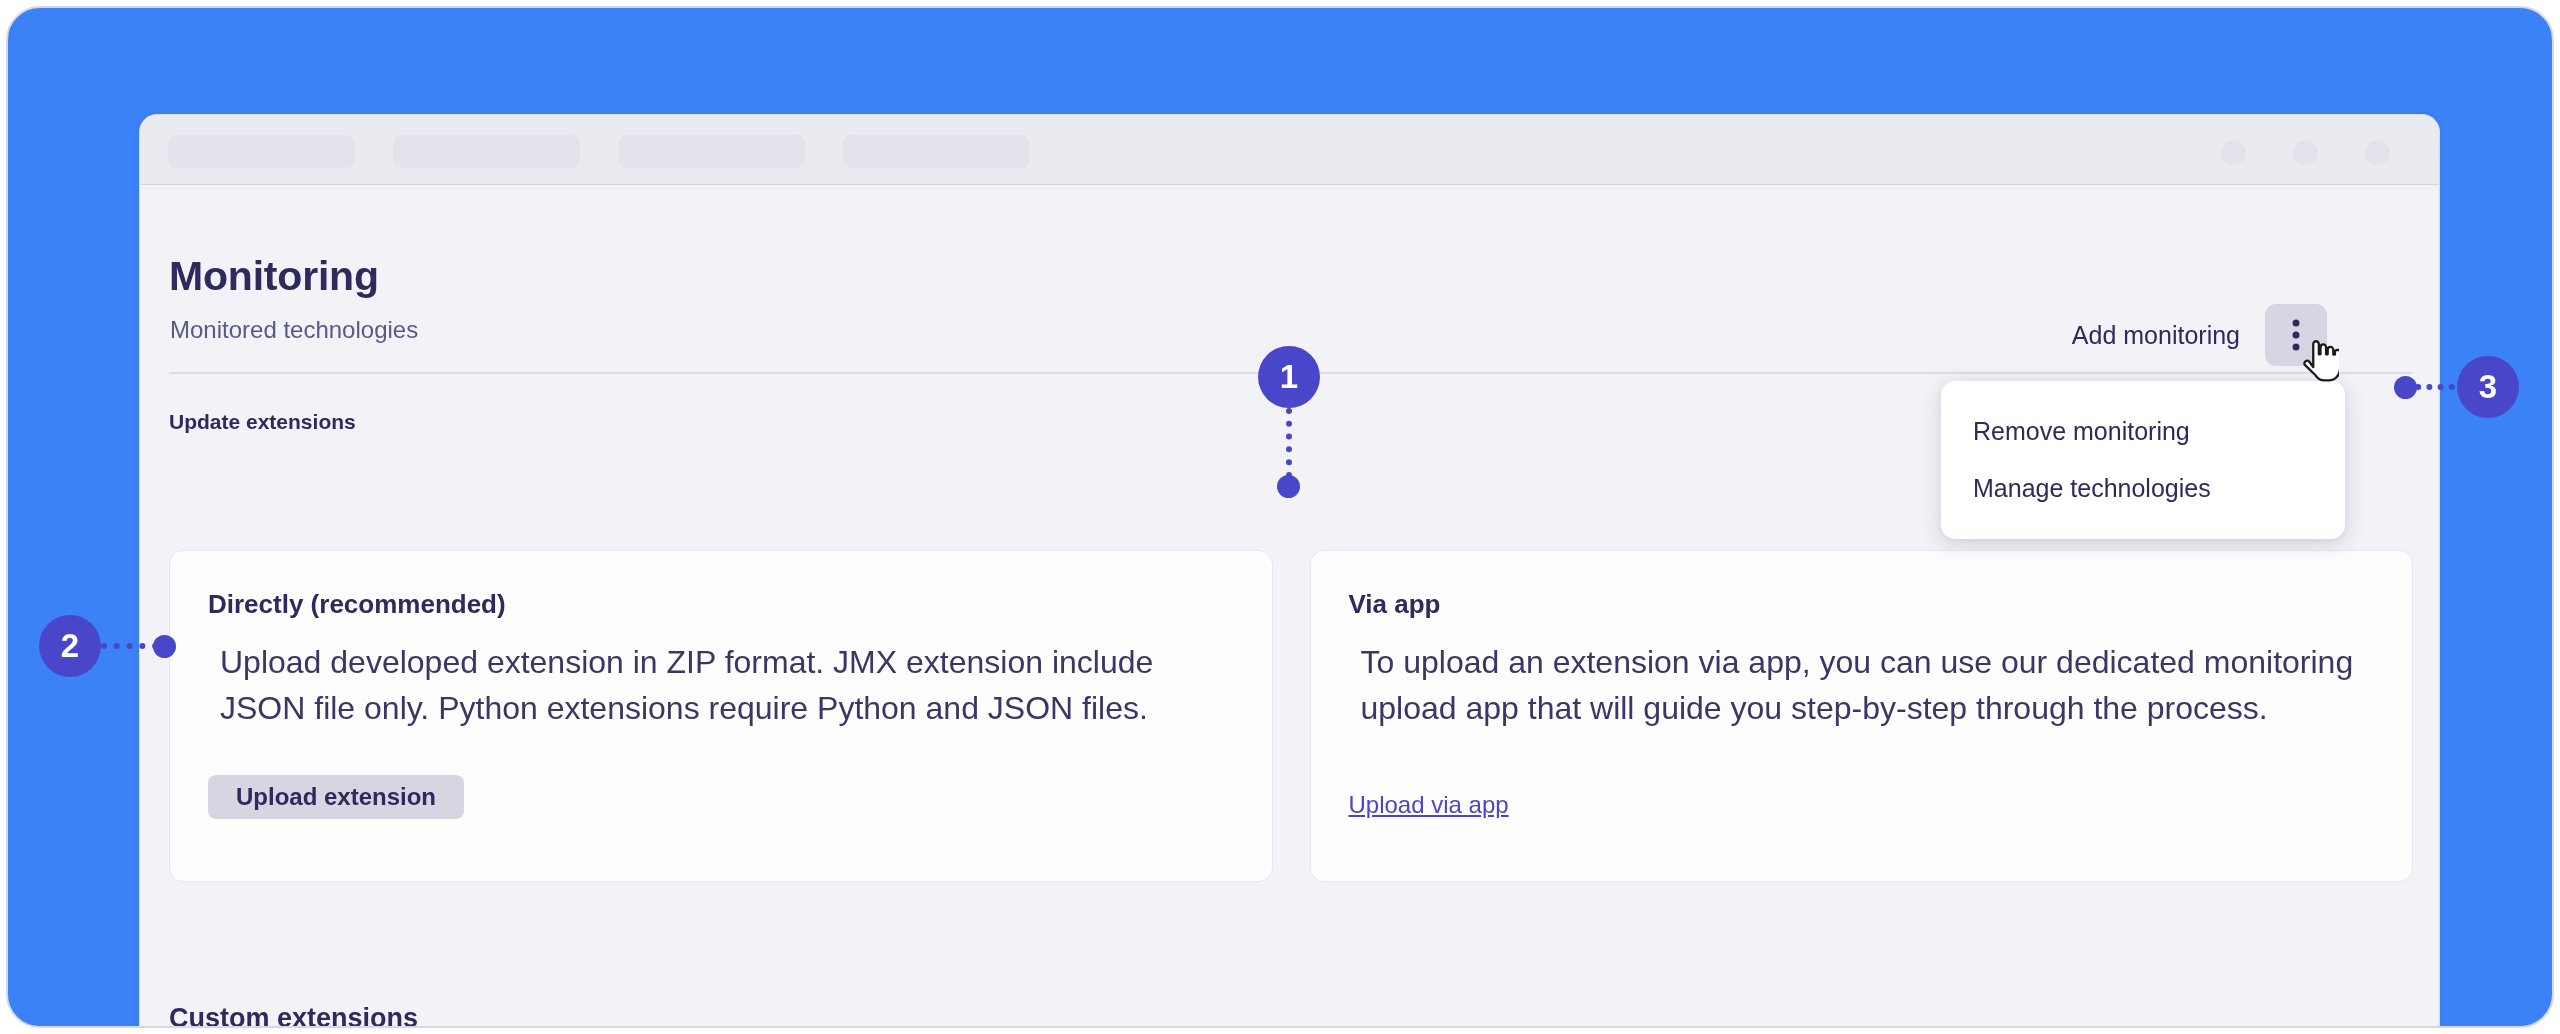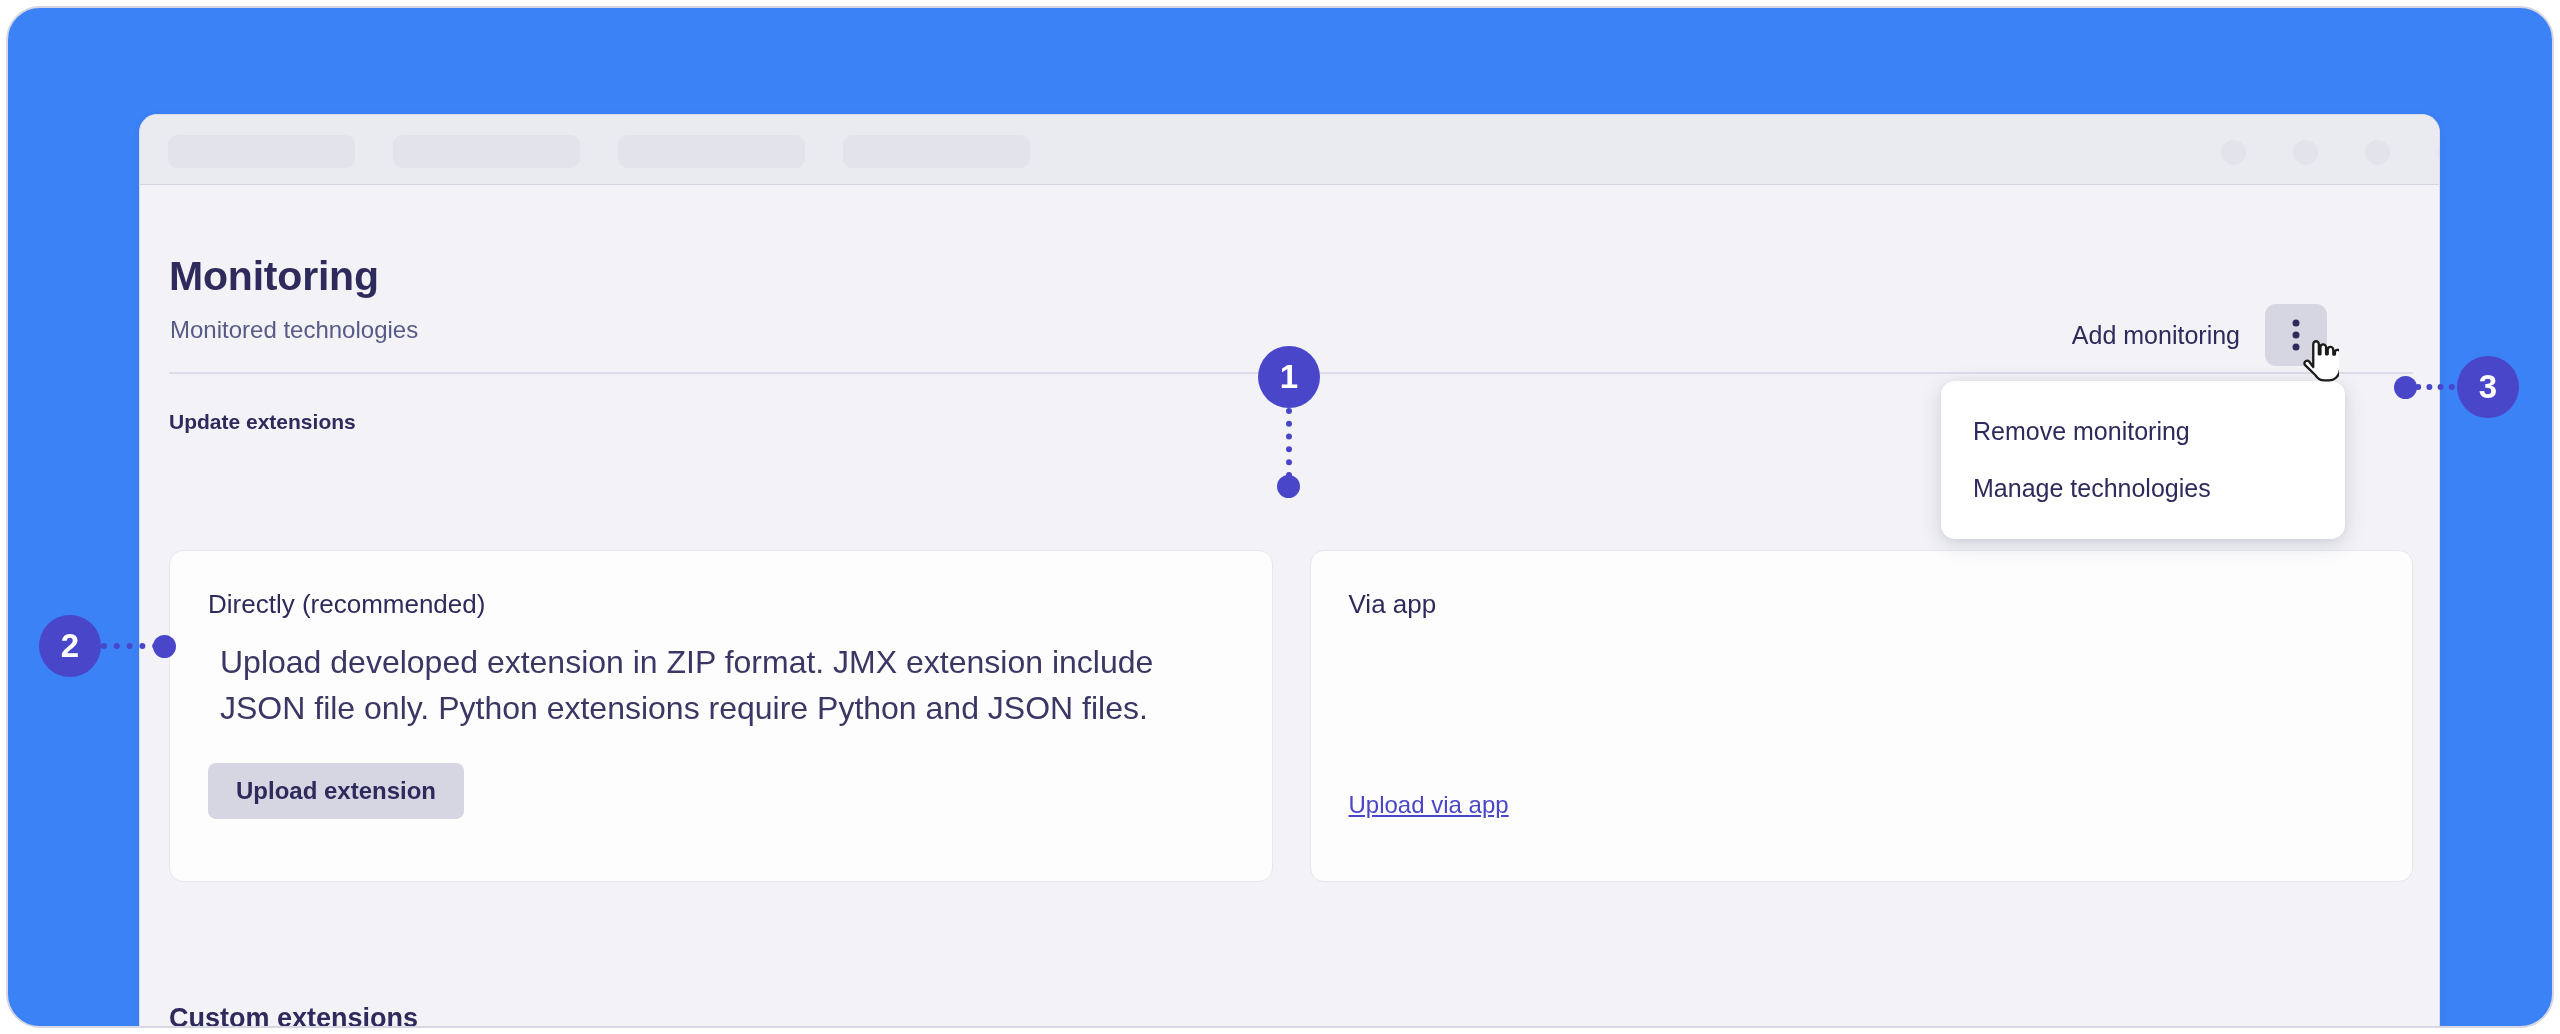--- a/index.html
+++ b/index.html
@@ -179,21 +179,21 @@
     background: #fdfdfe;
     border: 1px solid #e6e6f0;
     border-radius: 14px;
     height: 332px;
     box-sizing: border-box;
     padding: 38px 38px 0 38px;
     position: relative;
   }
   .card-title {
     font-size: 26px;
-    font-weight: normal;
+    font-weight: bold;
     color: #2e2a5c;
     margin: 0 0 20px 0;
   }
   .card-desc {
     font-size: 32px;
     line-height: 1.43;
     color: #3a3764;
     margin: 12px;
   }
   .card-action {
@@ -202,21 +202,21 @@
     bottom: 62px;
   }
   .btn-secondary {
     display: inline-block;
     background: #d6d6e3;
     color: #2e2a5c;
     font-size: 24px;
     font-weight: bold;
     border: none;
     border-radius: 8px;
-    padding: 14px 28px;
+    padding: 8px 28px;
     cursor: pointer;
     font-family: "Liberation Sans", sans-serif;
   }
   .link-primary {
     font-size: 24px;
     color: #4a46c9;
     text-decoration: underline;
     cursor: pointer;
   }
 
@@ -334,20 +334,21 @@
           <div class="card-title">Directly (recommended)</div>
           <p class="card-desc">Upload developed extension in ZIP format. JMX extension include JSON file only. Python extensions require Python and JSON files.</p>
           <div class="card-action">
             <button class="btn-secondary">Upload extension</button>
           </div>
         </div>
 
 
         <div class="info-card">
           <div class="card-title">Via app</div>
+          <p class="card-desc">To upload an extension via app, you can use our dedicated monitoring upload app that will guide you step-by-step through the process.</p>
           <div class="card-action">
             <a class="link-primary">Upload via app</a>
           </div>
         </div>
 
       </div>
 
       <div id="custom-extensions-heading">Custom extensions</div>
 
       <div id="actions-menu">

